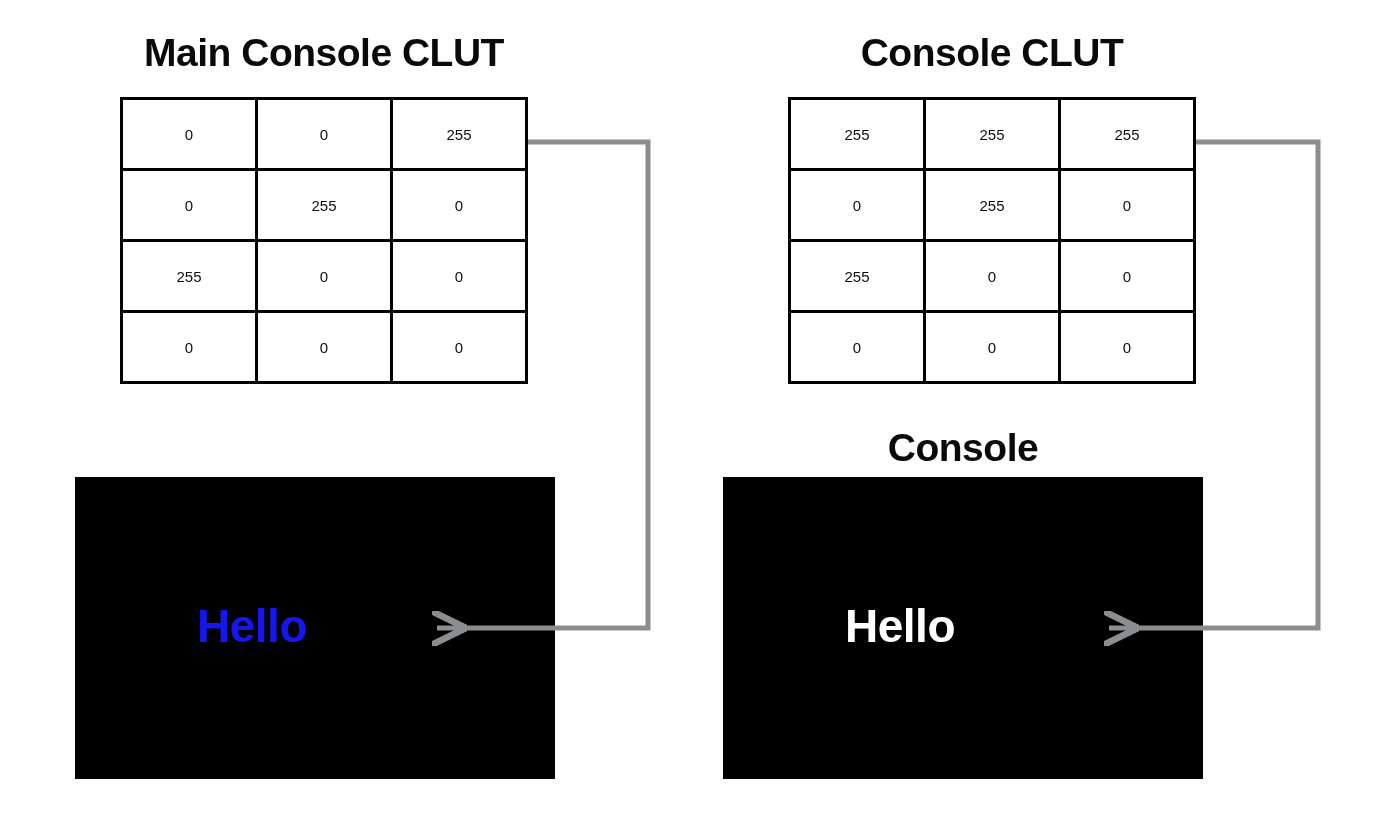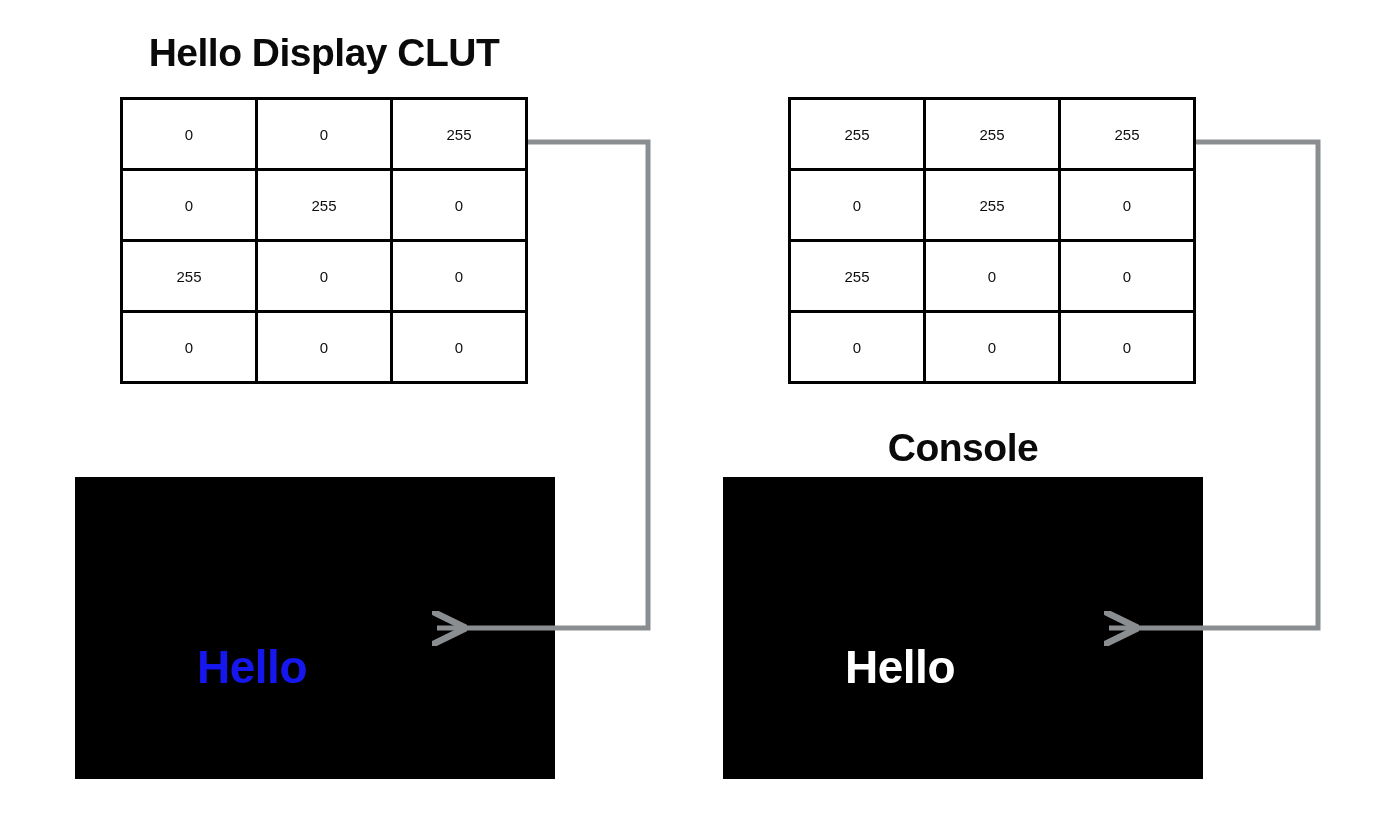--- a/index.html
+++ b/index.html
@@ -70,21 +70,20 @@
   .screen-text {
     position: absolute;
     left: 0;
     right: 8px;
     top: 126px;
     text-align: center;
     font-size: 46px;
     font-weight: 700;
     letter-spacing: -0.5px;
     line-height: 1;
-    margin-top: 41px;
   }
   
   .screen-left  .screen-text { padding-right: 118px; }
   .screen-right .screen-text { padding-right: 118px; }
 
   
   .arrow-svg {
     position: absolute;
     left: 0;
     top: 0;
@@ -92,21 +91,21 @@
     height: 839px;
     pointer-events: none;
     overflow: visible;
   }
 </style>
 </head>
 <body>
 
 <div class="stage">
 
-  <div class="panel-title title-clut-left">Hello Display CLUT</div>
+  <div class="panel-title title-clut-left">Main Console CLUT</div>
 
   <table class="clut-table clut-left">
     <tbody>
       <tr>
         <td>0</td>
         <td>0</td>
         <td>255</td>
       </tr>
       <tr>
         <td>0</td>
@@ -124,20 +123,21 @@
         <td>0</td>
       </tr>
     </tbody>
   </table>
 
 
   <div class="screen screen-left" style="background: rgb(0, 0, 0);">
     <div class="screen-text" id="left-screen-text" style="color: rgb(22, 22, 238);">Hello</div>
   </div>
 
+  <div class="panel-title title-clut-right">Console CLUT</div>
 
   <table class="clut-table clut-right">
     <tbody>
       <tr>
         <td>255</td>
         <td>255</td>
         <td>255</td>
       </tr>
       <tr>
         <td>0</td>

